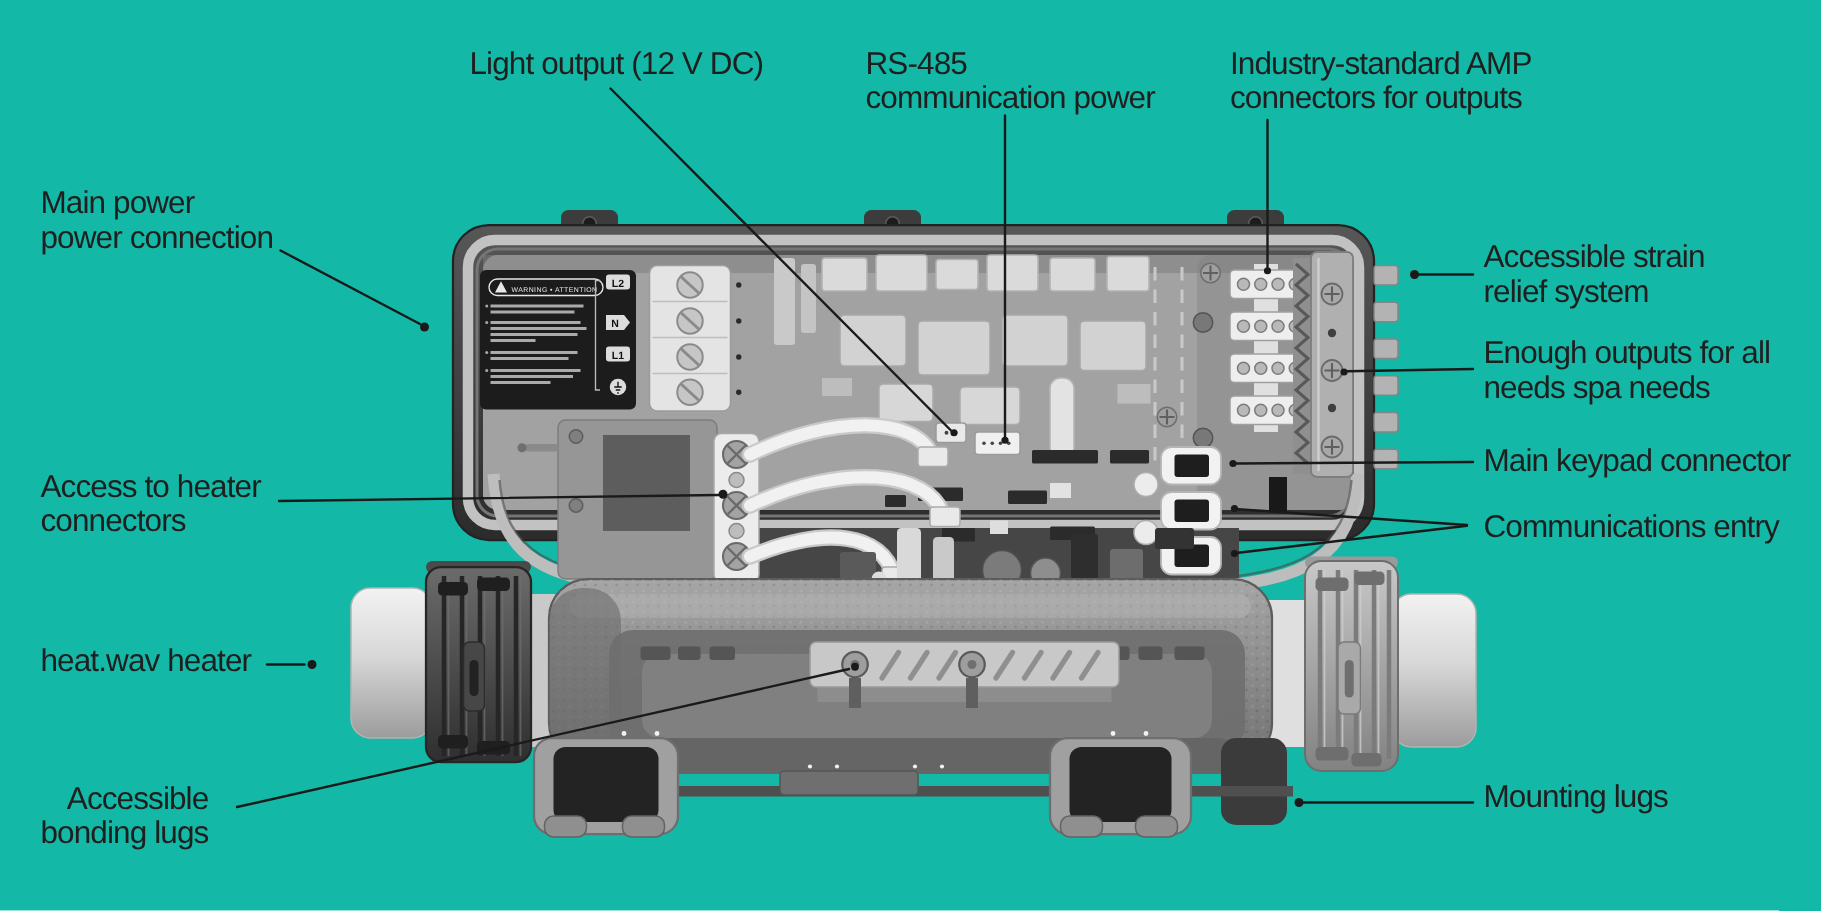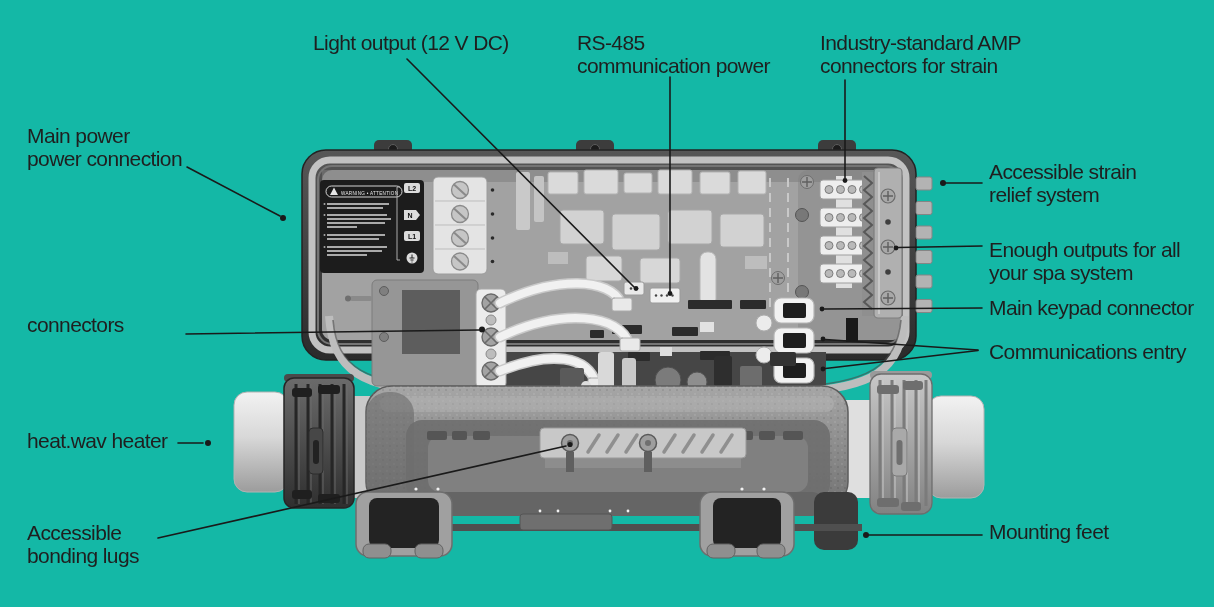--- a/index.html
+++ b/index.html
@@ -8,23 +8,23 @@
   #device-svg{position:absolute;left:0;top:0;}
   .callout{position:absolute;font-size:21px;line-height:23px;letter-spacing:-0.6px;
            color:#1f1f1f;white-space:nowrap;}
   .callout span{display:block;}
   #c-light  {left:313px;top:31px;}
   #c-rs485  {left:577px;top:31px;width:195px;text-align:left;}
   #c-amp    {left:820px;top:31px;}
   #c-power  {left:27px;top:124px;}
   #c-access {left:27px;top:313px;}
   #c-heatwav{left:27px;top:429px;text-align:center;}
-  #c-bonding{left:27px;top:521px;}
+  #c-bonding{left:27px;top:521px;text-align:right;}
   #c-strain {left:989px;top:160px;}
-  #c-outputs{left:989px;top:238px;}
+  #c-outputs{left:989px;top:224px;}
   #c-keypad {left:989px;top:296px;}
   #c-comms  {left:989px;top:340px;}
   #c-feet   {left:989px;top:520px;}
 </style>
 </head>
 <body>
 
 <div id="stage">
 
 <svg id="device-svg" width="1214" height="607" viewBox="0 0 1214 607" xmlns="http://www.w3.org/2000/svg">
@@ -486,47 +486,48 @@
 
 <div class="callout" id="c-light">
   <span>Light output (12 V DC)</span>
 </div>
 <div class="callout" id="c-rs485">
   <span>RS-485</span>
   <span>communication power</span>
 </div>
 <div class="callout" id="c-amp">
   <span>Industry-standard AMP</span>
-  <span>connectors for strain</span>
+  <span>connectors for outputs</span>
 </div>
 <div class="callout" id="c-power">
   <span>Main power</span>
   <span>power connection</span>
 </div>
 <div class="callout" id="c-access">
+  <span>Access to heater</span>
   <span>connectors</span>
 </div>
 <div class="callout" id="c-heatwav">
   <span>heat.wav heater</span>
 </div>
 <div class="callout" id="c-bonding">
   <span>Accessible</span>
   <span>bonding lugs</span>
 </div>
 <div class="callout" id="c-strain">
   <span>Accessible strain</span>
   <span>relief system</span>
 </div>
 <div class="callout" id="c-outputs">
   <span>Enough outputs for all</span>
-  <span>your spa system</span>
+  <span>needs spa needs</span>
 </div>
 <div class="callout" id="c-keypad">
   <span>Main keypad connector</span>
 </div>
 <div class="callout" id="c-comms">
   <span>Communications entry</span>
 </div>
 <div class="callout" id="c-feet">
-  <span>Mounting feet</span>
+  <span>Mounting lugs</span>
 </div>
 
 </div>
 
 </body></html>

